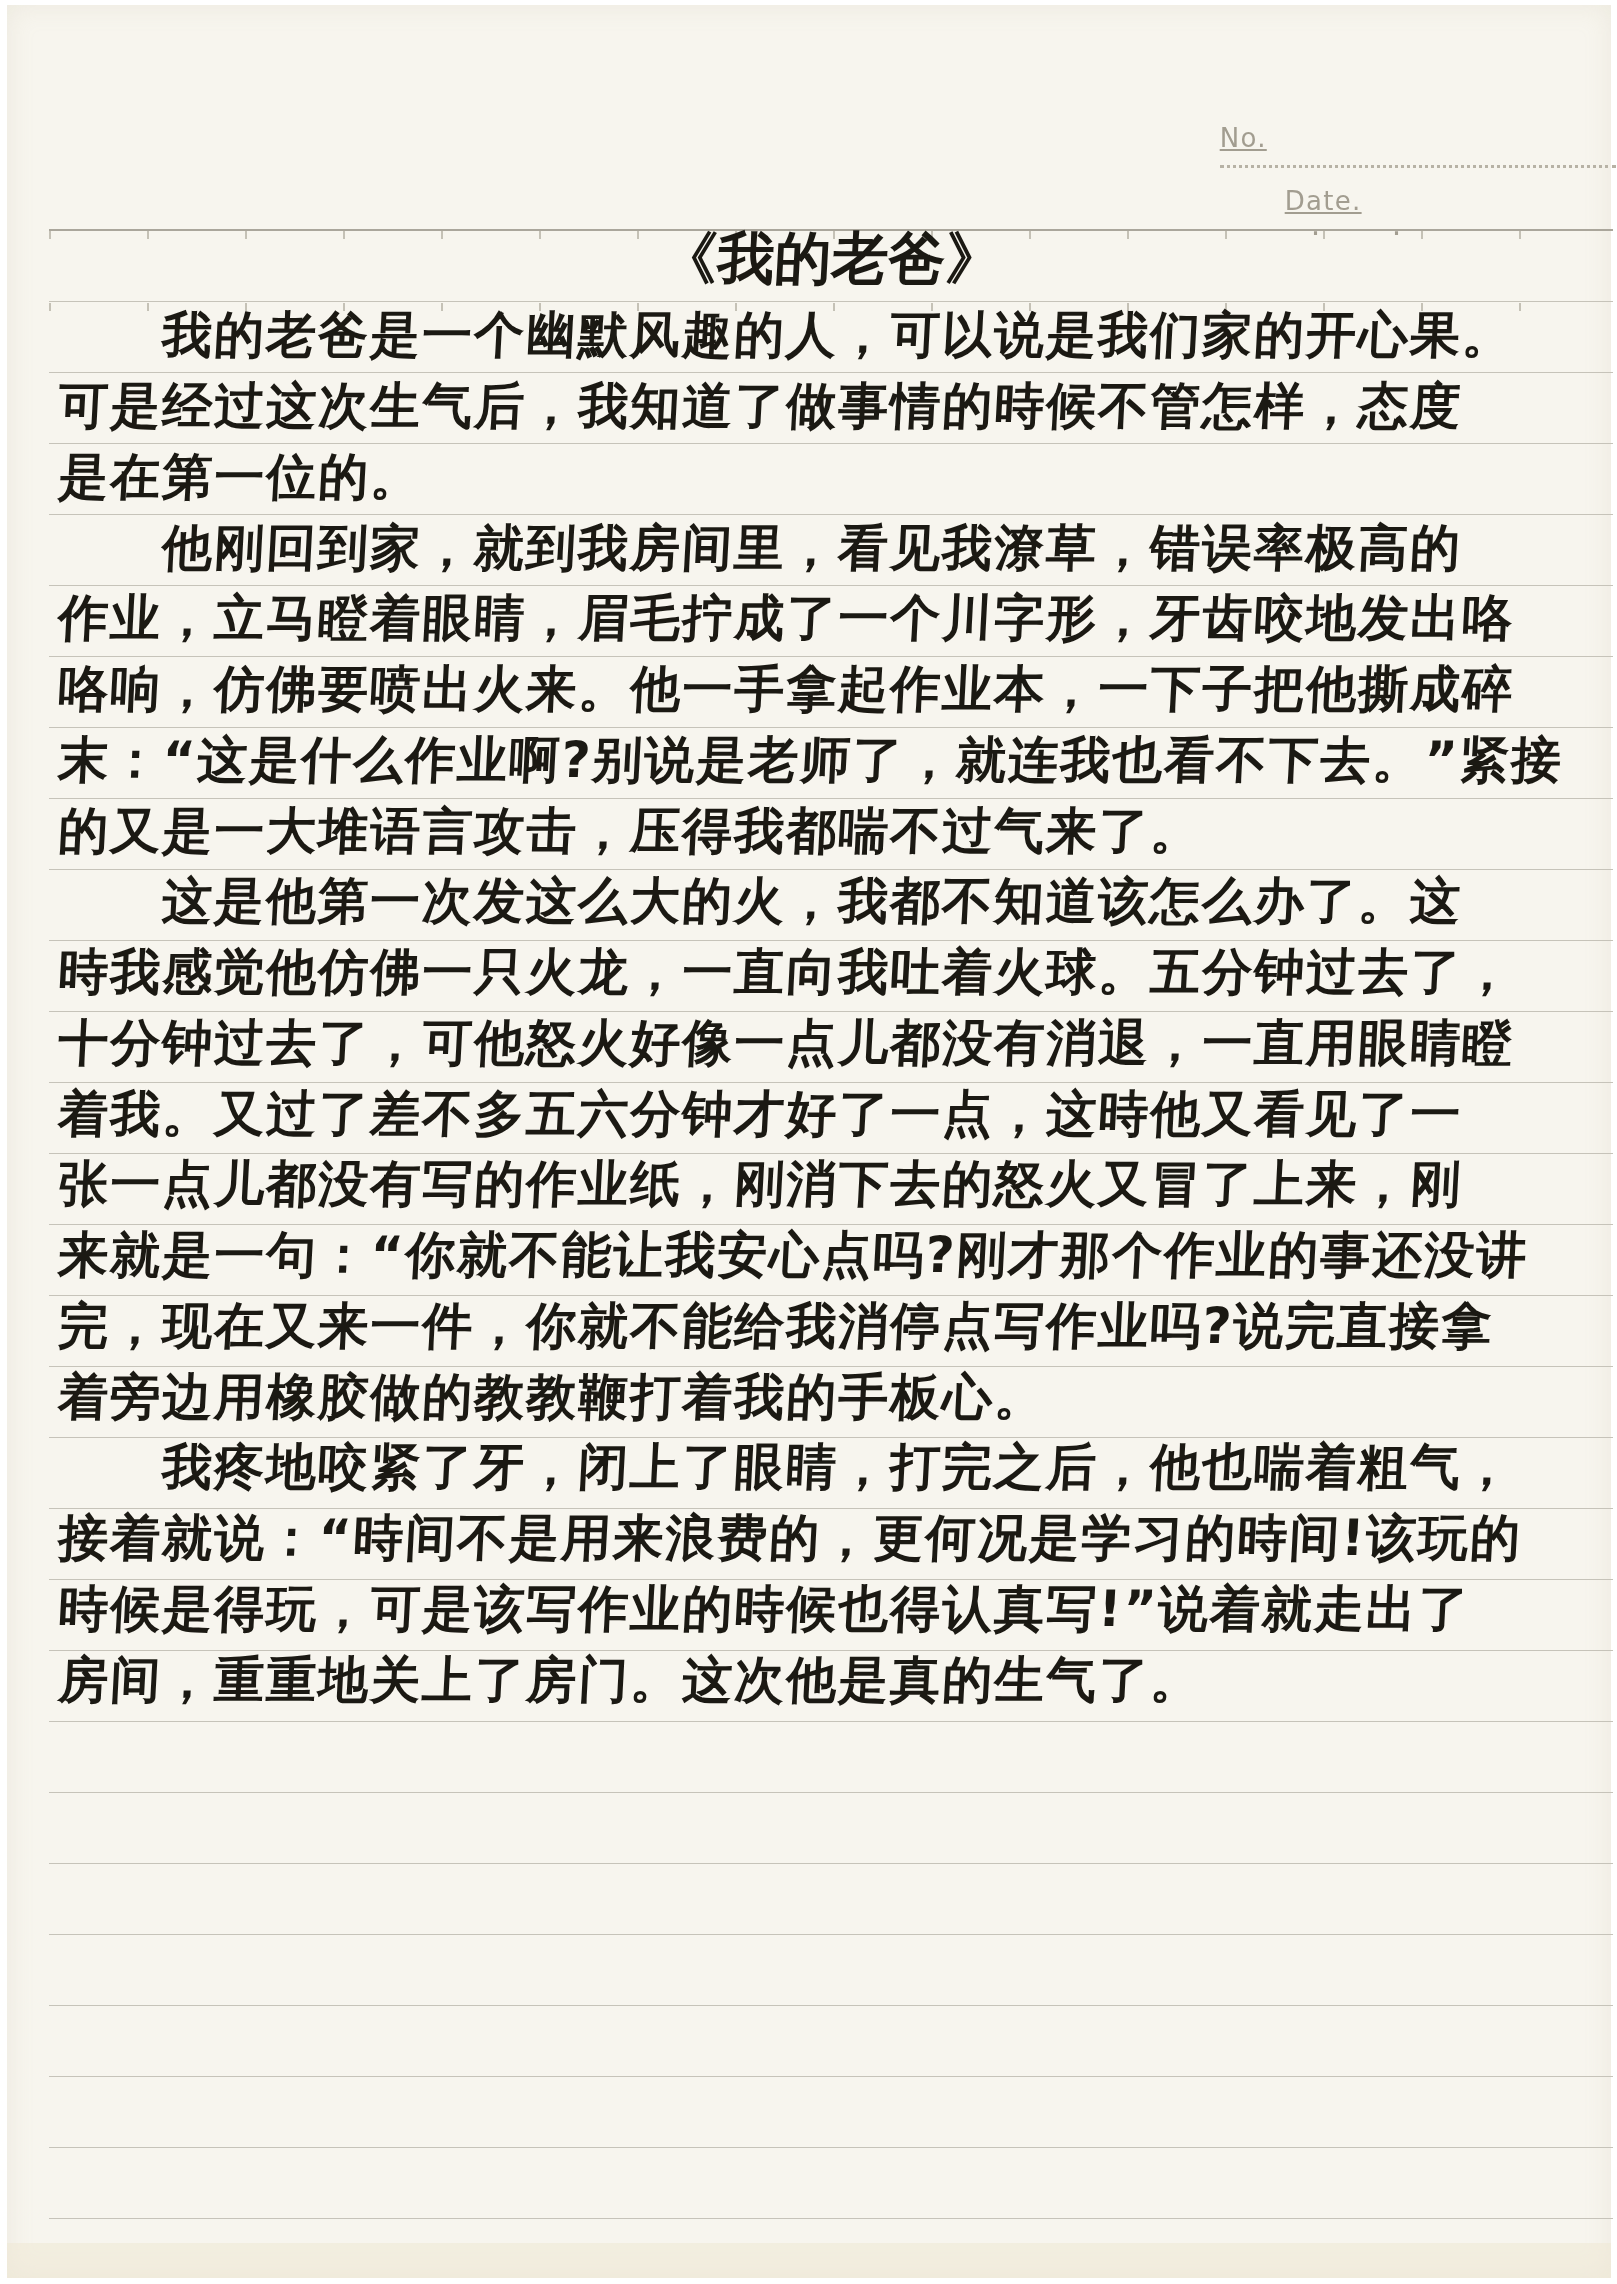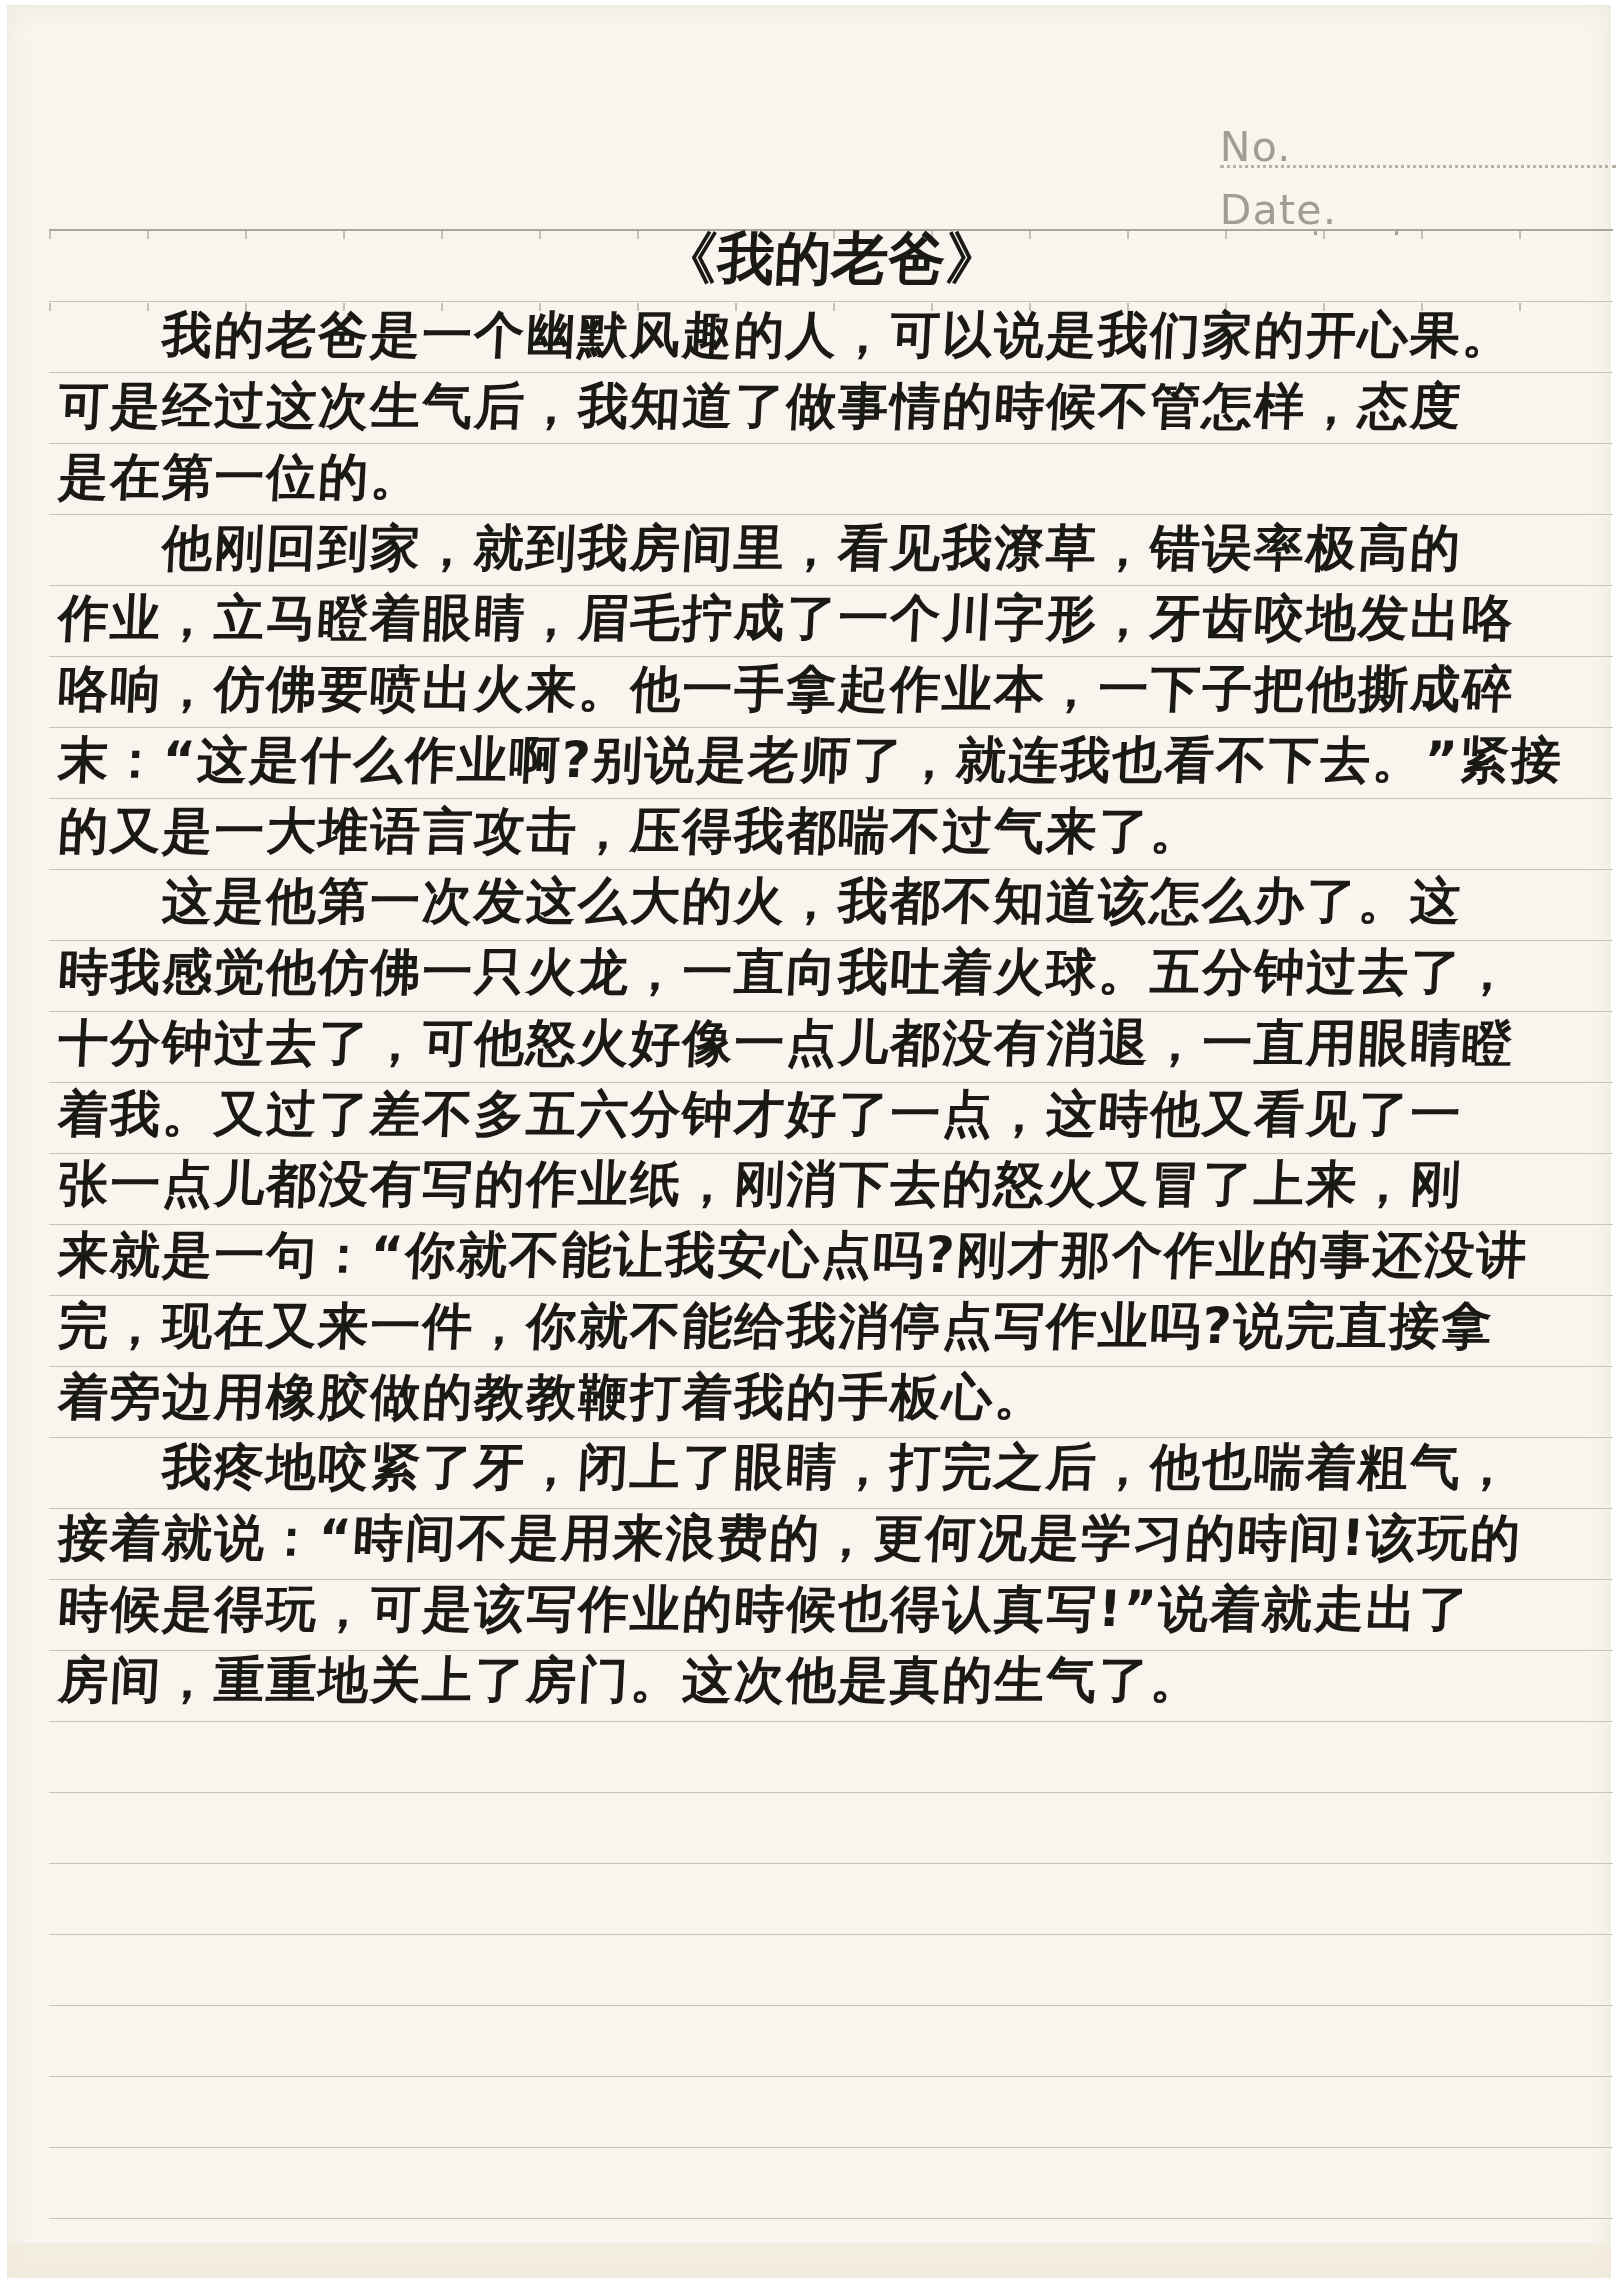--- a/index.html
+++ b/index.html
@@ -15,25 +15,26 @@
     position: absolute;
     left: 6.7px; top: 5.4px;
     width: 1604px; height: 2273px;
     background: #f7f5ee;
     box-shadow: inset 0 0 27px rgba(190,180,150,0.18);
   }
   
   .no-label, .date-label {
     position: absolute;
     color: #a29d90;
-    font-size: 41px;
+    font-size: 26px;
     letter-spacing: 1.3px;
+    text-decoration: underline;
   }
   .no-label   { left: 1213px; top: 118px; }
-  .date-label { left: 1213px; top: 181px; }
+  .date-label { left: 1278px; top: 181px; }
   .no-dotted-line {
     position: absolute;
     left: 1213px; top: 160px;
     width: 396px; height: 0;
     border-bottom: 3.4px dotted #b7b2a5;
   }
   .date-dot {
     position: absolute;
     top: 202px;
     color: #a29d90;

